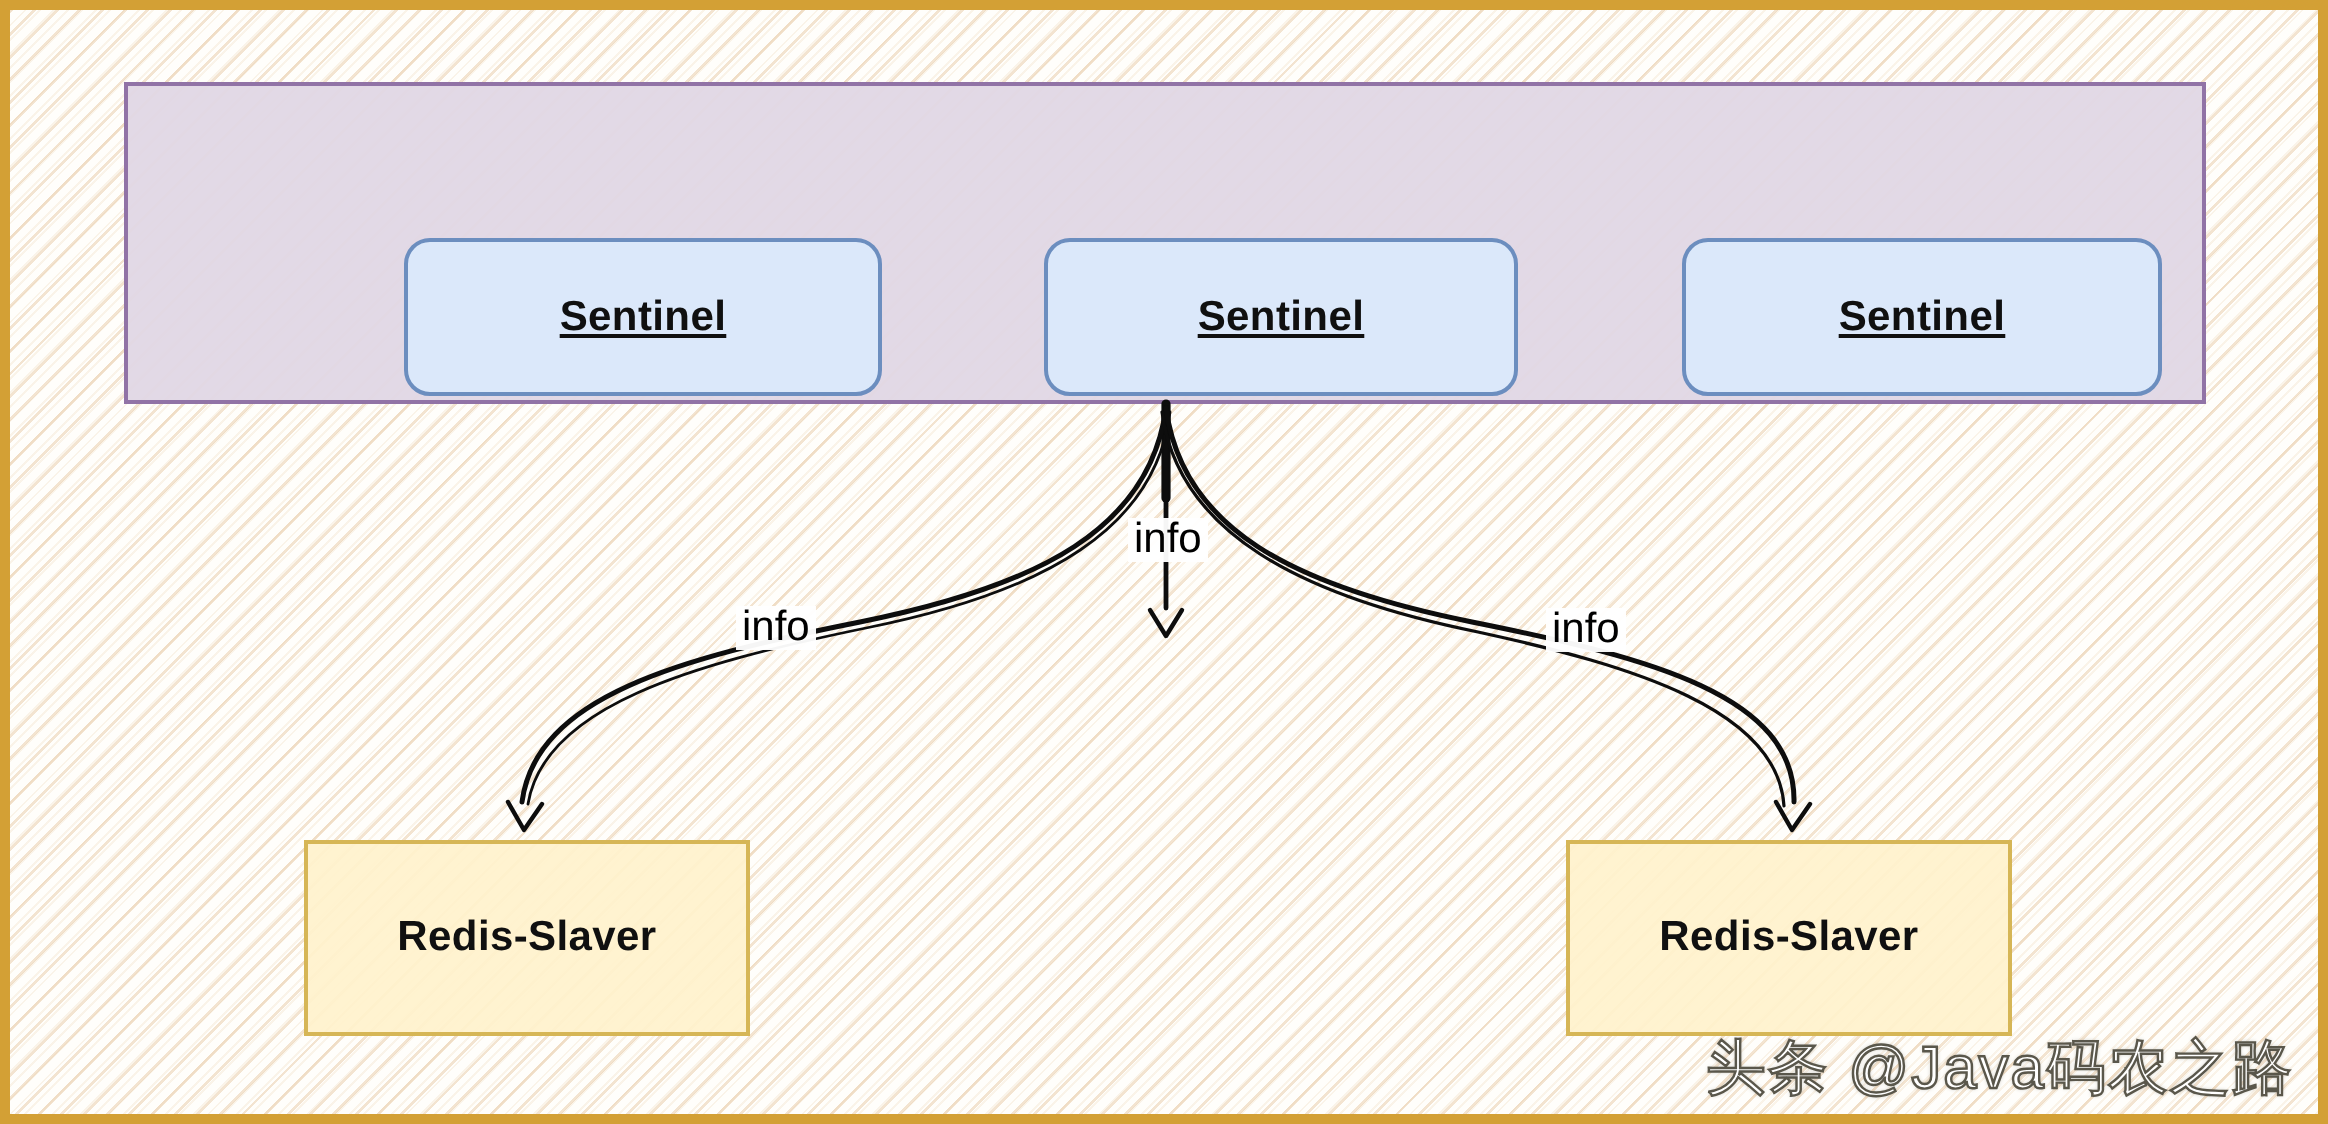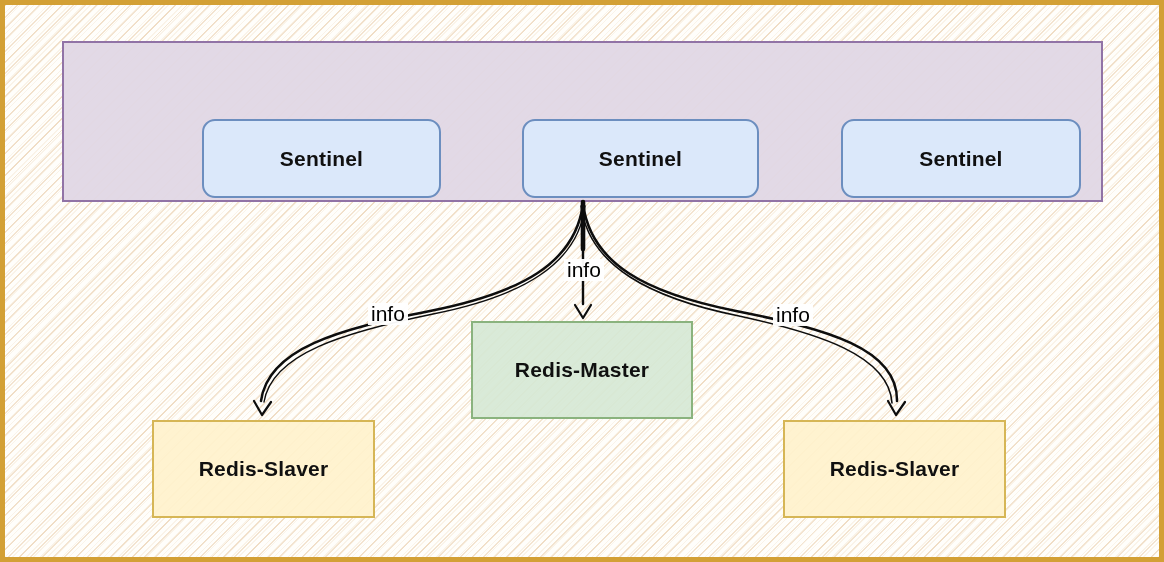--- a/index.html
+++ b/index.html
@@ -43,20 +43,21 @@
     background: rgba(224,215,229,0.95);
     border: 2px solid #9173A6;
   }
 
   .sentinel {
     width: 239px;
     height: 79px;
     background: rgba(219,232,251,0.96);
     border: 2px solid #6C8EBF;
     border-radius: 13px;
+    text-decoration: underline;
   }
   .sentinel-1 { left: 138px; top: 76px; }
   .sentinel-2 { left: 458px; top: 76px; width: 237px; }
   .sentinel-3 { left: 777px; top: 76px; width: 240px; }
 
   .master {
     left: 466px; top: 316px;
     width: 222px; height: 98px;
     background: rgba(213,232,212,0.90);
     border: 2px solid #8AB37E;
@@ -142,26 +143,24 @@
 
     <path d="M578,199 C586,259 641,288 731,306 C821,324 893,343 892,396" stroke-width="2.5"></path>
     <path d="M576,201 C584,261 645,293 734,311 C812,328 884,350 887,398" stroke-width="1.6"></path>
     <path d="M883,396 L891,410 L900,397" stroke-width="2.2"></path>
   </svg>
 
   <div class="edge-label edge-label-left">info</div>
   <div class="edge-label edge-label-center">info</div>
   <div class="edge-label edge-label-right">info</div>
 
-  <div class="node master">
-    <span>Redis-Master</span>
-  </div>
 
   <div class="node slaver slaver-left">
     <span>Redis-Slaver</span>
   </div>
 
   <div class="node slaver slaver-right">
     <span>Redis-Slaver</span>
   </div>
 
+  <div class="watermark">头条 @Java码农之路</div>
 
 </div>
 
 </body></html>

